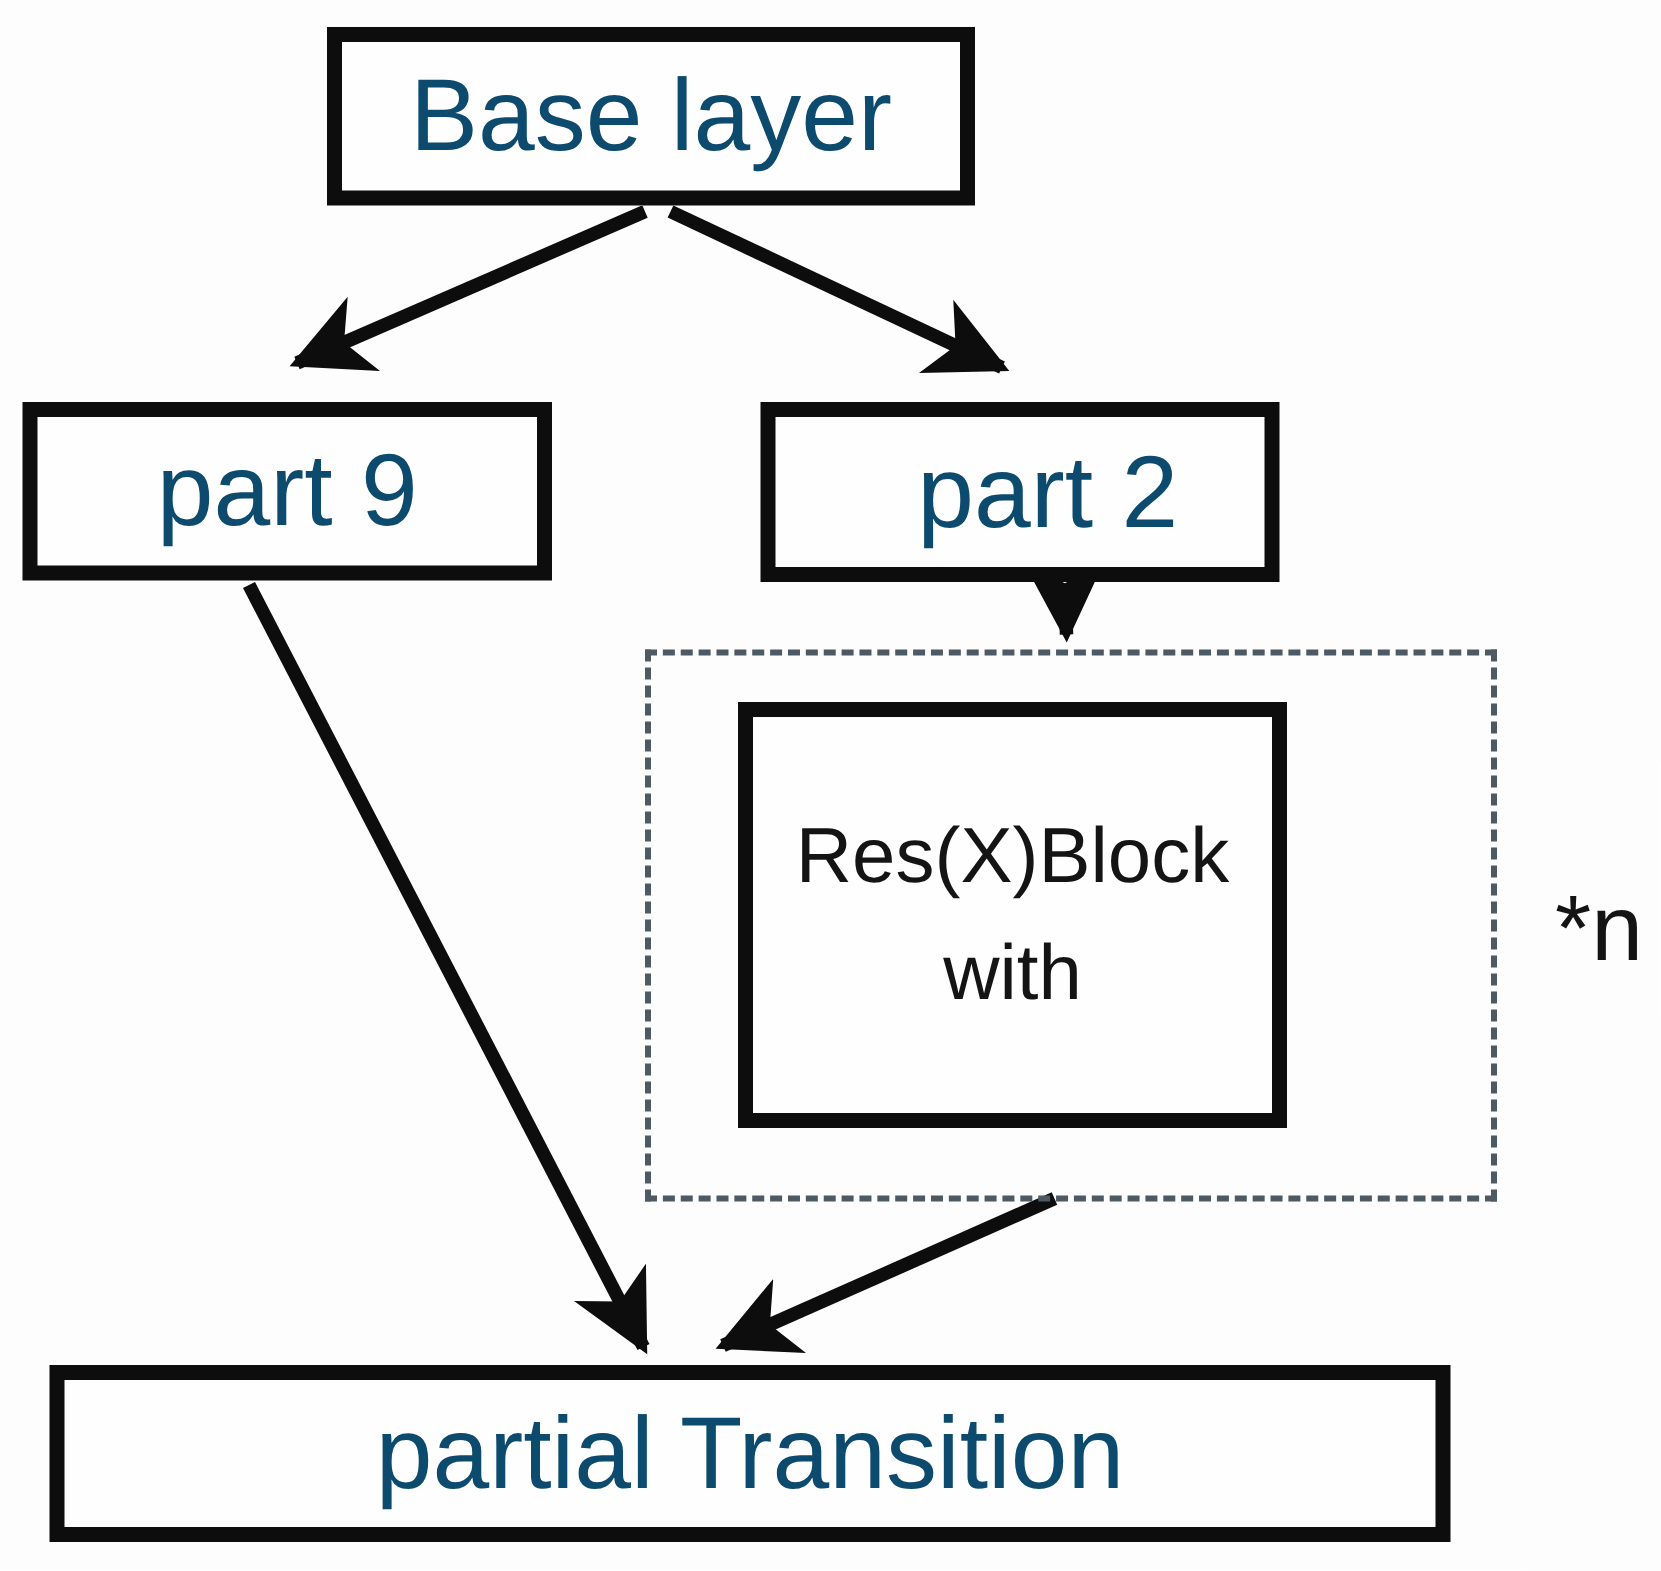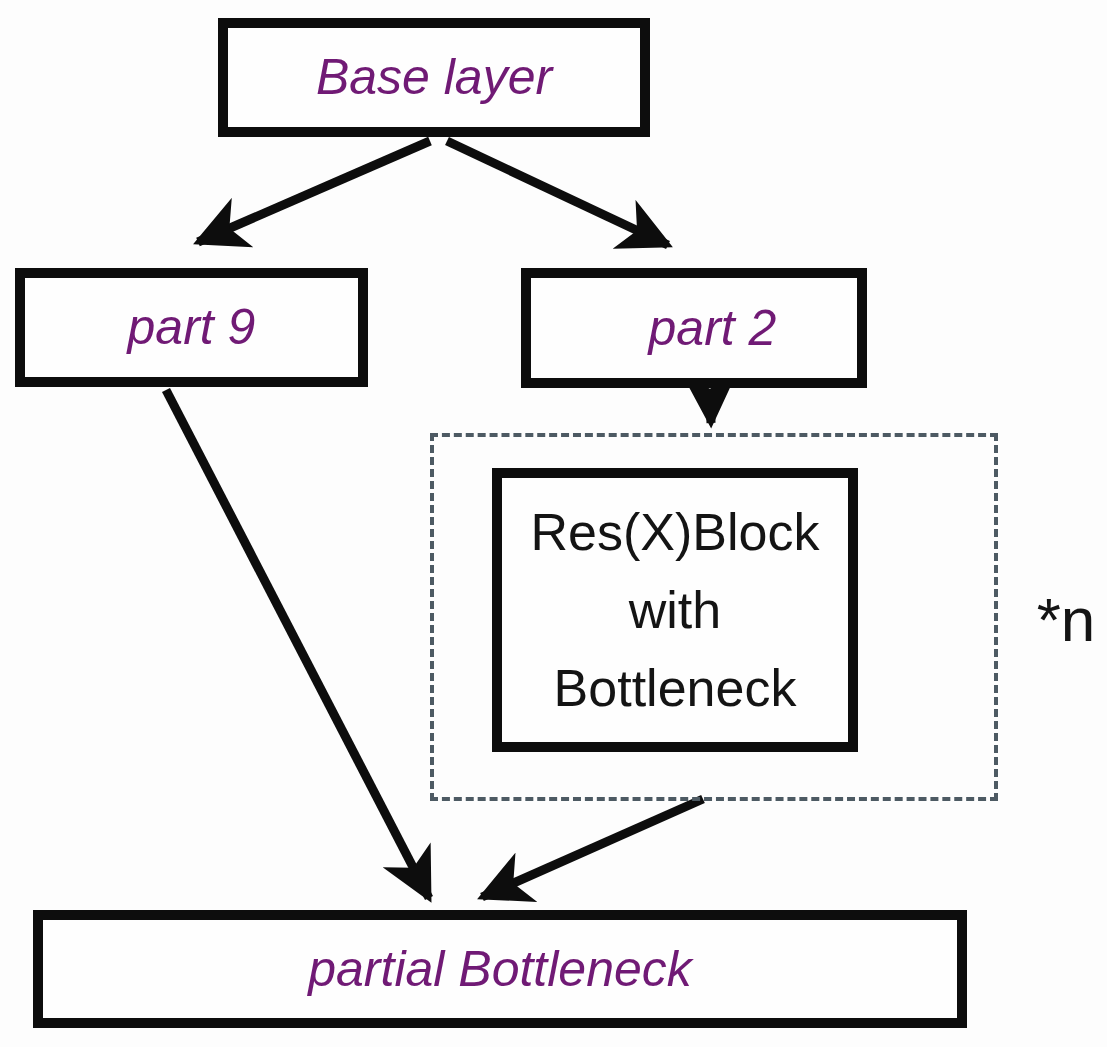--- a/index.html
+++ b/index.html
@@ -28,29 +28,28 @@
     position: absolute;
     box-sizing: border-box;
     background: #fefefe;
     border: 10px solid #0d0d0d;
     display: flex;
     align-items: center;
     justify-content: center;
     text-align: center;
   }
   .node .label {
-    font-size: 50px;
+    font-size: 68px;
     line-height: 1.1;
     white-space: nowrap;
-    color: #701a75;
-    font-style: italic;
+    color: #0c4a6e;
   }
   .node-base   { left: 218px; top: 18px;  width: 432px; height: 119px; }
   .node-part1  { left: 15px;  top: 268px; width: 353px; height: 119px; }
-  .node-part2  { left: 521px; top: 268px; width: 346px; height: 120px; padding-left: 37px; }
+  .node-part2  { left: 507px; top: 268px; width: 346px; height: 120px; padding-left: 37px; }
   .node-res    { left: 492px; top: 468px; width: 366px; height: 284px; flex-direction: column; }
   .node-res .resline { font-size: 52px; line-height: 78px; white-space: nowrap; }
   .node-bottom { left: 33px;  top: 910px; width: 934px; height: 118px; }
   .dashed-group {
     position: absolute;
     left: 430px; top: 433px; width: 568px; height: 368px;
     box-sizing: border-box;
     border: 4px dashed #4d5a63;
   }
   .repeat-label {
@@ -91,22 +90,21 @@
     <span class="label">part 9</span>
   </div>
 
   <div class="node node-part2">
     <span class="label">part 2</span>
   </div>
 
   <div class="node node-res">
     <span class="resline">Res(X)Block</span>
     <span class="resline">with</span>
-    <span class="resline">Bottleneck</span>
   </div>
 
   <div class="repeat-label">*n</div>
 
   <div class="node node-bottom">
-    <span class="label">partial Bottleneck</span>
+    <span class="label">partial Transition</span>
   </div>
 
 </div>
 
 </body></html>

